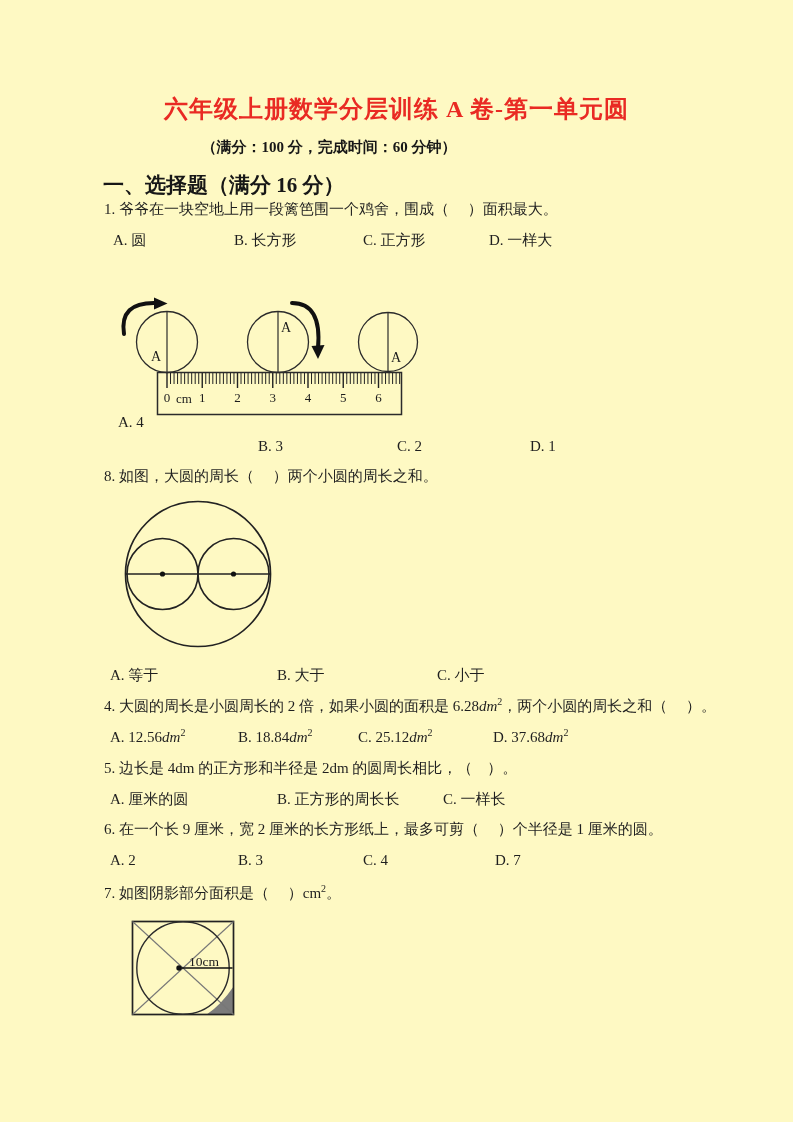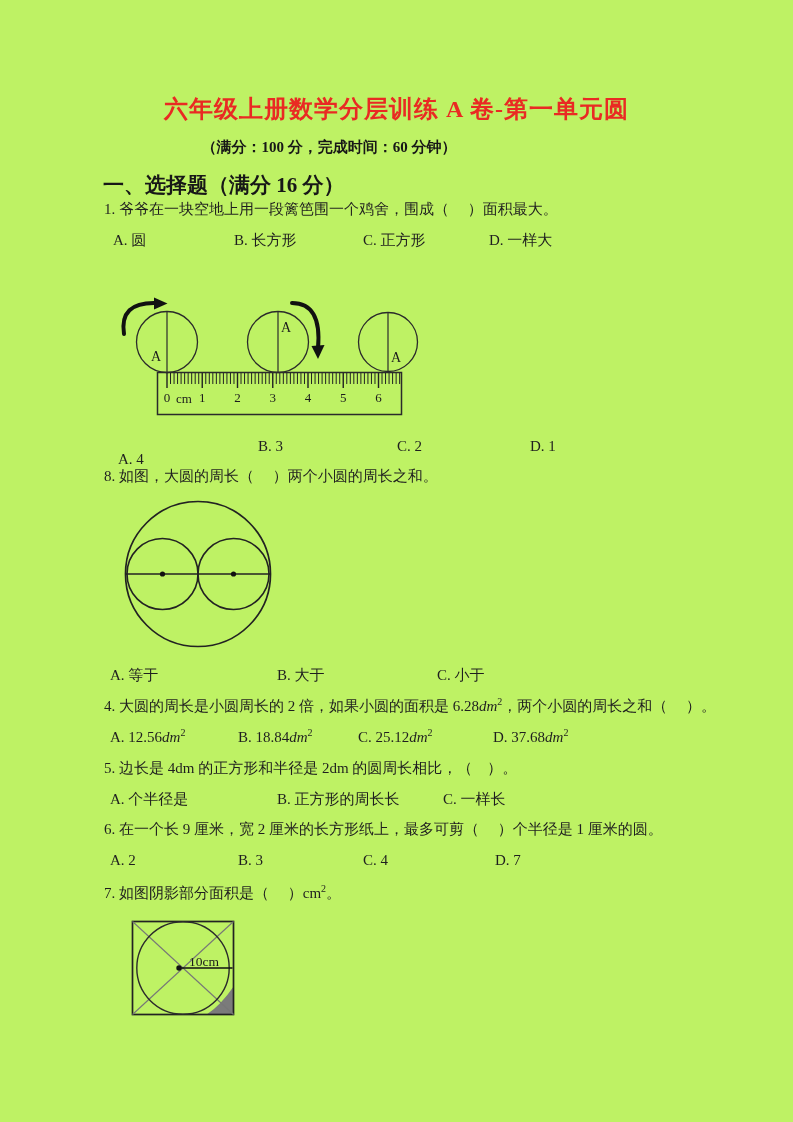--- a/index.html
+++ b/index.html
@@ -1,20 +1,20 @@
 <!DOCTYPE html>
 <html><head>
 <meta charset="utf-8">
 <style>
   html,body{margin:0;padding:0;background:#e9e9e9;}
   .page{
     position:relative;
     width:793px;height:1122px;
     margin:0 auto;
-    background:#bef264;
+    background:#fef9c3;
     font-family:"Liberation Serif","DejaVu Serif",serif;
     color:#1f1f1f;
     overflow:hidden;
   }
   .title{
     position:absolute;top:93px;left:0;width:793px;
     text-align:center;
     font-size:24px;font-weight:bold;color:#e92a23;
     letter-spacing:1px;white-space:pre;
   }
@@ -152,21 +152,21 @@
     <text x="49" y="106" font-size="13" text-anchor="middle">0</text>
     <text x="58" y="107" font-size="13" text-anchor="start">cm</text>
     <text x="84.3" y="106" font-size="13" text-anchor="middle">1</text>
     <text x="119.5" y="106" font-size="13" text-anchor="middle">2</text>
     <text x="154.8" y="106" font-size="13" text-anchor="middle">3</text>
     <text x="190" y="106" font-size="13" text-anchor="middle">4</text>
     <text x="225.3" y="106" font-size="13" text-anchor="middle">5</text>
     <text x="260.6" y="106" font-size="13" text-anchor="middle">6</text>
   </svg>
 
-  <span class="opt" style="top:450px;left:118px">A. 4</span>
+  <span class="opt" style="top:413px;left:118px">A. 4</span>
   <span class="opt" style="top:437px;left:258px">B. 3</span>
   <span class="opt" style="top:437px;left:397px">C. 2</span>
   <span class="opt" style="top:437px;left:530px">D. 1</span>
 
   <div class="qt" style="top:467px">8. 如图，大圆的周长（     ）两个小圆的周长之和。</div>
 
   <svg style="left:122px;top:496px" width="154" height="158" viewBox="0 0 154 158">
     <circle cx="76" cy="78" r="72.5" fill="none" stroke="#222" stroke-width="1.7"></circle>
     <line x1="3.5" y1="78" x2="148.5" y2="78" stroke="#222" stroke-width="1.4"></line>
     <circle cx="40.5" cy="78" r="35.5" fill="none" stroke="#222" stroke-width="1.6"></circle>
@@ -180,21 +180,21 @@
   <span class="opt" style="top:666px;left:437px">C. 小于</span>
 
   <div class="qt" style="top:697px"><span>4. 大圆的周长是小圆周长的 2 倍，如果小圆的面积是 </span><span class="sv">6.28</span><span class="sv it">dm</span><sup class="sv">2</sup><span>，两个小圆的周长之和（     ）。</span></div>
 
   <span class="opt" style="top:728px;left:110px"><span>A. </span><span class="sv">12.56</span><span class="sv it">dm</span><sup class="sv">2</sup></span>
   <span class="opt" style="top:728px;left:238px"><span>B. </span><span class="sv">18.84</span><span class="sv it">dm</span><sup class="sv">2</sup></span>
   <span class="opt" style="top:728px;left:358px"><span>C. </span><span class="sv">25.12</span><span class="sv it">dm</span><sup class="sv">2</sup></span>
   <span class="opt" style="top:728px;left:493px"><span>D. </span><span class="sv">37.68</span><span class="sv it">dm</span><sup class="sv">2</sup></span>
 
   <div class="qt" style="top:759px">5. 边长是 4dm 的正方形和半径是 2dm 的圆周长相比，（    ）。</div>
-  <span class="opt" style="top:790px;left:110px">A. 个半径是</span>
+  <span class="opt" style="top:790px;left:110px">A. 厘米的圆</span>
   <span class="opt" style="top:790px;left:277px">B. 正方形的周长长</span>
   <span class="opt" style="top:790px;left:443px">C. 一样长</span>
 
   <div class="qt" style="top:820px">6. 在一个长 9 厘米，宽 2 厘米的长方形纸上，最多可剪（     ）个半径是 1 厘米的圆。</div>
   <span class="opt" style="top:851px;left:110px">A. 2</span>
   <span class="opt" style="top:851px;left:238px">B. 3</span>
   <span class="opt" style="top:851px;left:363px">C. 4</span>
   <span class="opt" style="top:851px;left:495px">D. 7</span>
 
   <div class="qt" style="top:884px"><span>7. 如图阴影部分面积是（     ）</span><span class="sv">cm</span><sup class="sv">2</sup><span>。</span></div>

